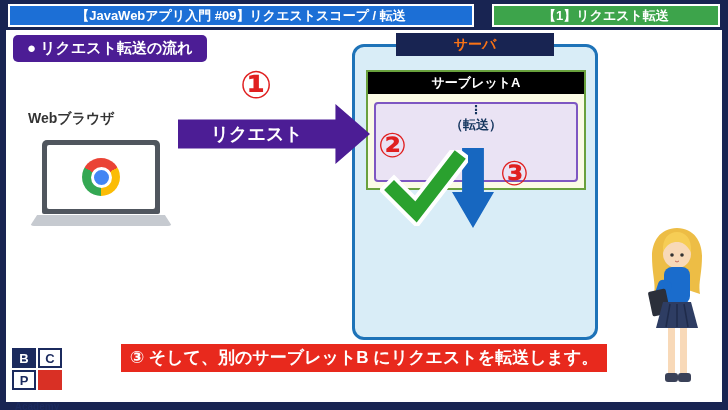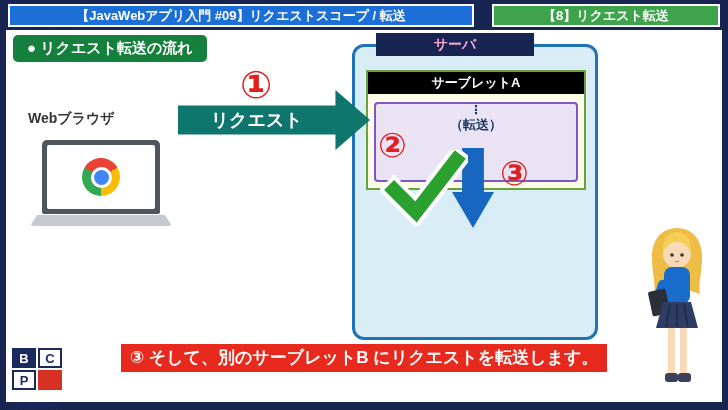--- a/index.html
+++ b/index.html
@@ -13,28 +13,28 @@
     position:absolute;top:4px;height:23px;box-sizing:border-box;
     border:2px solid #ffffff;color:#ffffff;font-weight:bold;font-size:13px;
     display:flex;align-items:center;justify-content:center;white-space:nowrap;
   }
   .hdr-left{left:8px;width:466px;background:#1c6fd6;text-align:center;}
   .hdr-right{right:8px;width:228px;background:#3da44b;}
   
   .slide{position:absolute;left:6px;top:30px;width:716px;height:372px;background:#ffffff;}
   
   .section-title{
-    position:absolute;left:13px;top:35px;background:#15803d;color:#fff;
+    position:absolute;left:13px;top:35px;background:#4c1d95;color:#fff;
     font-weight:bold;font-size:15px;padding:4px 14px;border-radius:5px;z-index:4;
     white-space:nowrap;
   }
   
   .server-label{
-    position:absolute;left:376px;top:33px;width:158px;height:23px;background:#182452;
-    color:#f9a8d4;font-weight:bold;font-size:14px;display:flex;align-items:center;justify-content:center;z-index:4;
+    position:absolute;left:396px;top:33px;width:158px;height:23px;background:#182452;
+    color:#f97316;font-weight:bold;font-size:14px;display:flex;align-items:center;justify-content:center;z-index:4;
   }
   .server-box{
     position:absolute;left:352px;top:44px;width:246px;height:296px;box-sizing:border-box;
     background:#d9edf7;border:3px solid #1e73b8;border-radius:12px;z-index:1;
   }
   .servlet-box{
     position:absolute;left:366px;top:70px;width:220px;height:120px;box-sizing:border-box;
     background:#fbfbe6;border:2px solid #69a13d;z-index:2;
   }
   .servlet-header{
@@ -62,21 +62,21 @@
   .chrome-icon{
     width:38px;height:38px;border-radius:50%;
     background:conic-gradient(from -60deg,#ea4335 0 120deg,#fbbc05 120deg 240deg,#34a853 240deg 360deg);
     display:flex;align-items:center;justify-content:center;
   }
   .chrome-center{width:15px;height:15px;border-radius:50%;background:#4285f4;border:3px solid #fff;}
   .laptop-base{width:142px;height:11px;background:#c6cad0;margin-top:1px;
     clip-path:polygon(5% 0,95% 0,100% 100%,0 100%);border-radius:0 0 4px 4px;}
   
   .arrow-orange{
-    position:absolute;left:178px;top:90px;width:192px;height:60px;background:#0f766e;z-index:3;
+    position:absolute;left:178px;top:104px;width:192px;height:60px;background:#4c1d95;z-index:3;
     clip-path:polygon(0 26%,82% 26%,82% 0,100% 50%,82% 100%,82% 74%,0 74%);
   }
   .arrow-label{
     position:absolute;left:0;top:0;width:82%;height:100%;
     display:flex;align-items:center;justify-content:center;
     color:#fff;font-weight:bold;font-size:18px;
   }
   
   .checkmark{position:absolute;left:380px;top:150px;width:88px;height:76px;z-index:7;}
   .arrow-down{
@@ -102,21 +102,21 @@
   
   .character{position:absolute;left:636px;top:222px;width:82px;height:170px;z-index:9;}
 </style>
 </head>
 <body>
 
 <div class="hdr-box hdr-left">
   <span>【JavaWebアプリ入門 #09】リクエストスコープ / 転送</span>
 </div>
 <div class="hdr-box hdr-right">
-  <span>【8】リクエスト転送</span>
+  <span>【1】リクエスト転送</span>
 </div>
 
 <div class="slide"></div>
 
 <div class="section-title">● リクエスト転送の流れ</div>
 
 <div class="server-box"></div>
 <div class="server-label">サーバ</div>
 
 <div class="servlet-box">

